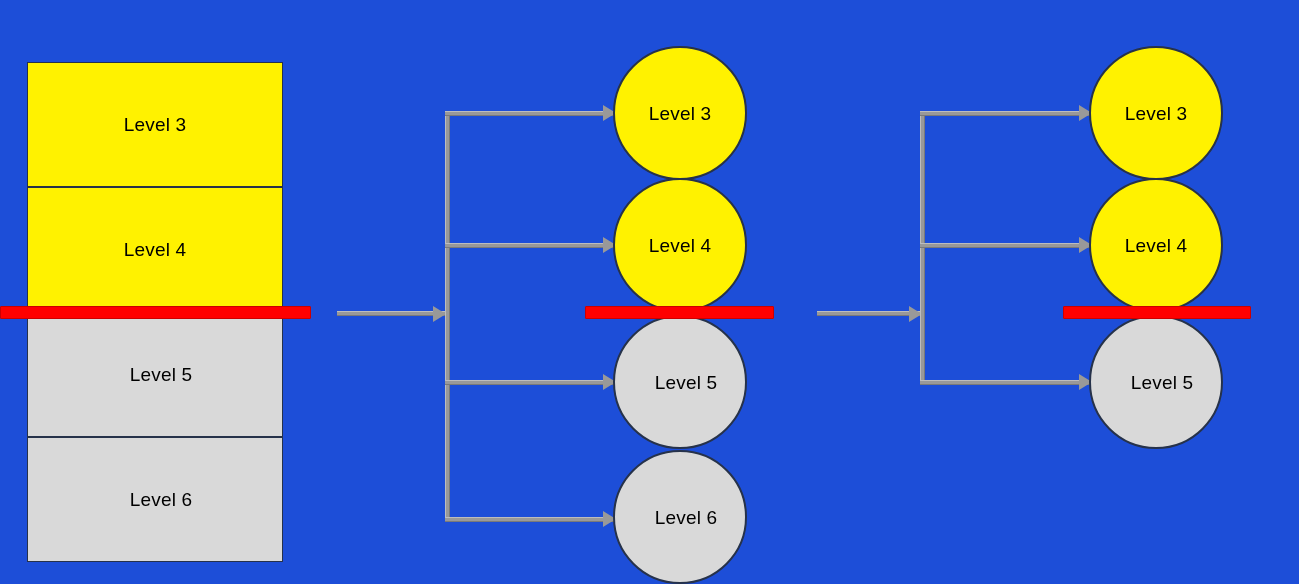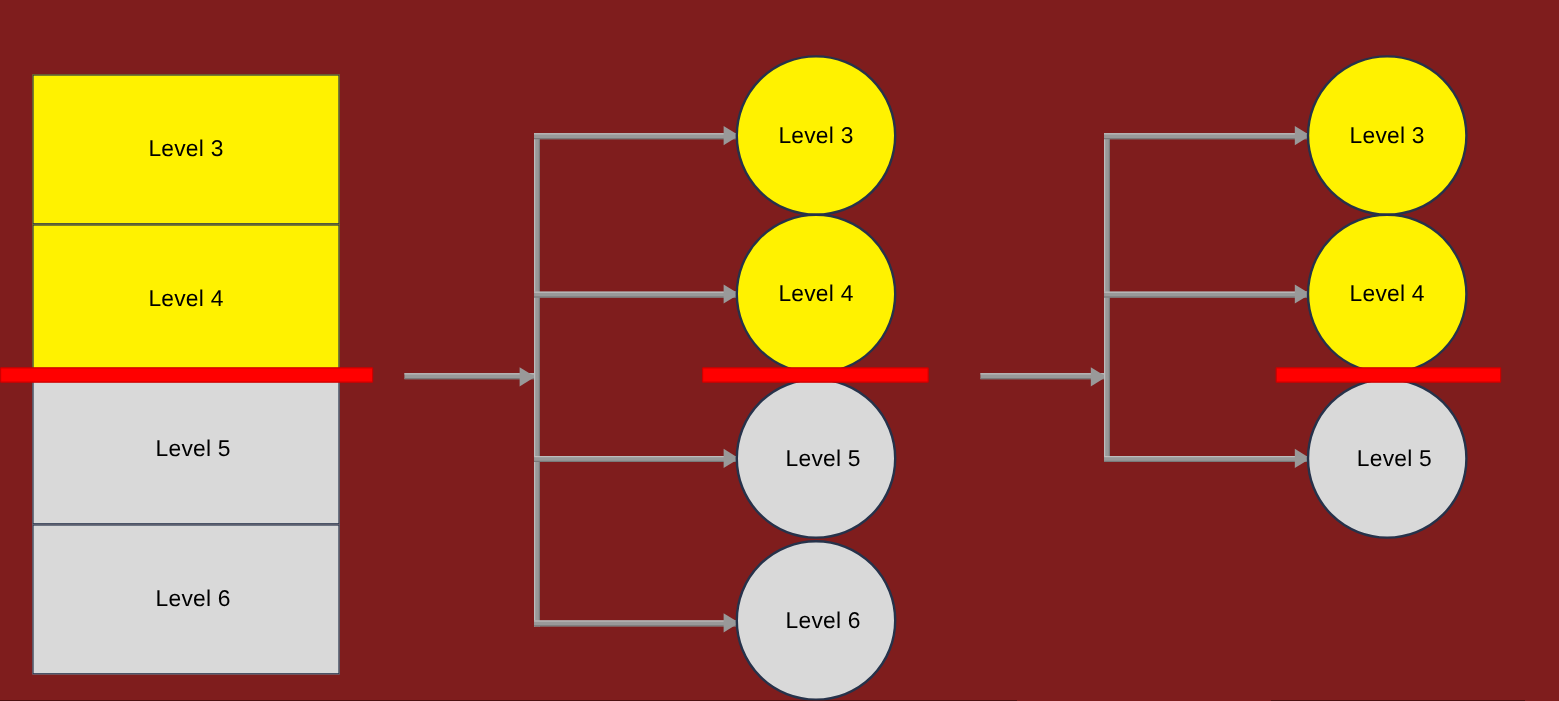--- a/index.html
+++ b/index.html
@@ -4,21 +4,21 @@
 <style>
   html, body {
     margin: 0;
     padding: 0;
     background: #000000;
   }
   #canvas {
     position: relative;
     width: 1299px;
     height: 584px;
-    background: #7f1d1d;
+    background: #1d4ed8;
     overflow: hidden;
     font-family: "Liberation Sans", sans-serif;
   }
 
   
   .stack {
     position: absolute;
     left: 27px;
     top: 62px;
     width: 256px;

